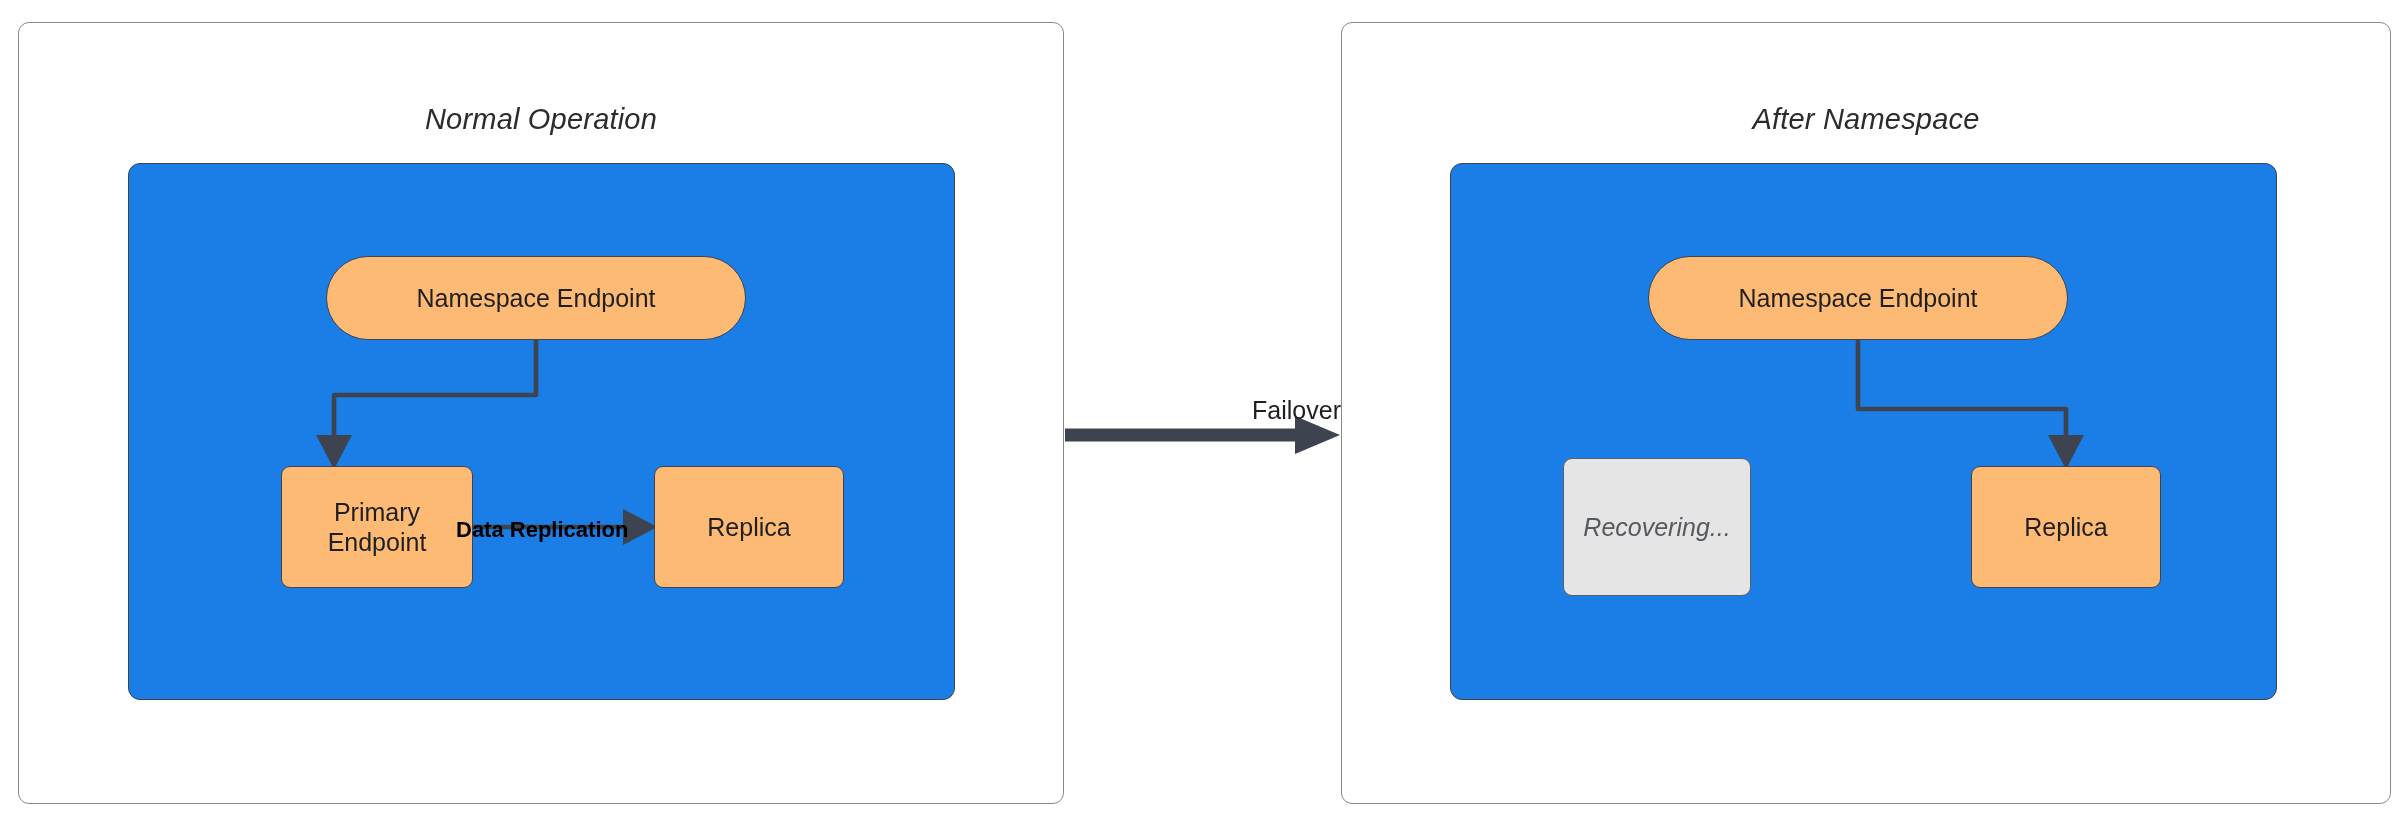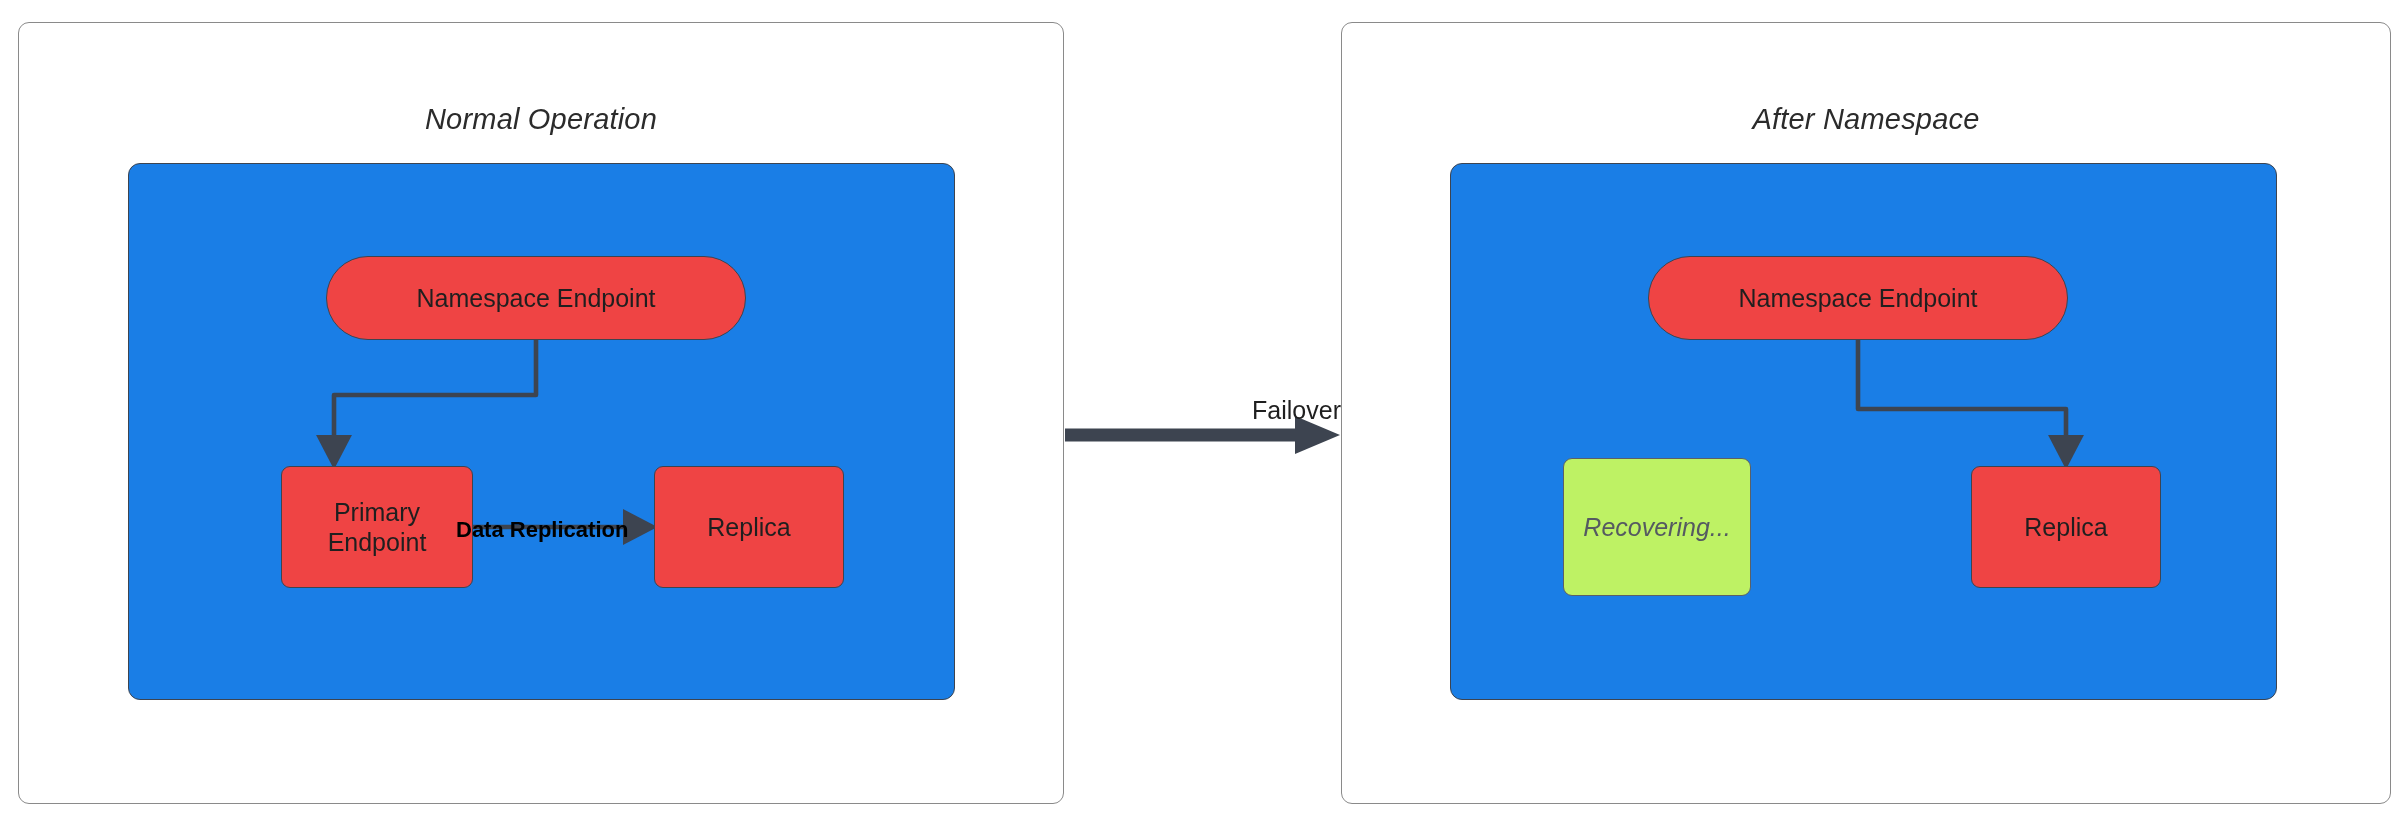--- a/index.html
+++ b/index.html
@@ -57,31 +57,31 @@
   #region-right { left: 1450px; top: 163px; width: 827px; height: 537px; }
 
   
   .node {
     position: absolute;
     box-sizing: border-box;
     display: flex;
     align-items: center;
     justify-content: center;
     text-align: center;
-    background: #ef4444;
+    background: #fdba74;
     border: 1.9px solid #3d4450;
     color: #1f1f1f;
     font-size: 25px;
     line-height: 1.22;
     z-index: 4;
   }
   .node-rect { border-radius: 9px; }
   .node-stadium { border-radius: 999px; }
   .node-recovering {
-    background: #bef264;
+    background: #e5e5e5;
     border-color: #5a6068;
     color: #555a61;
     font-style: italic;
   }
 
   
   #ep-left   { left: 326px; top: 256px; width: 420px; height: 84px; }
   #primary   { left: 238px; top: 466px; width: 192px; height: 122px; margin-left: 43px; }
   #replica-l { left: 654px; top: 466px; width: 190px; height: 122px; }
 

